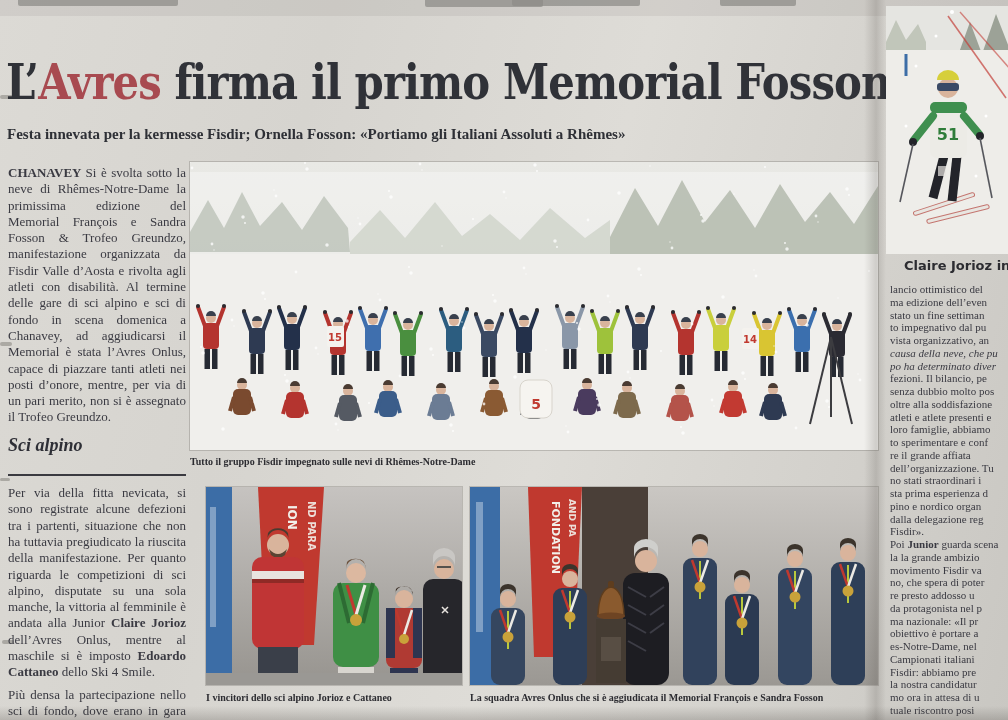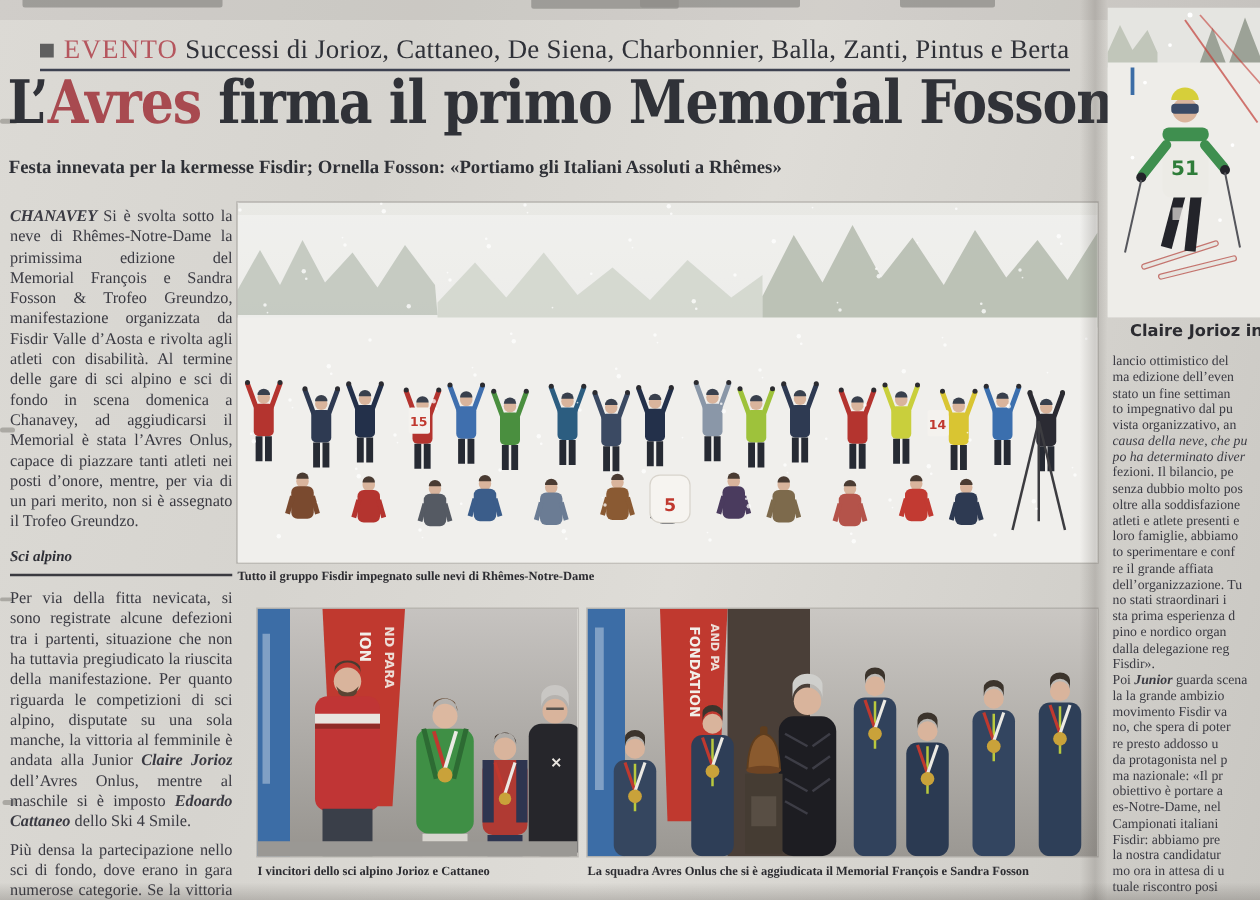--- a/index.html
+++ b/index.html
@@ -18,24 +18,24 @@
   .kicker .bullet{display:inline-block;width:11px;height:11px;background:#5f5f5f;margin-right:8px;}
   .kicker .ev{color:#b5565e;letter-spacing:1px;}
   
   .headline{left:6px;top:54px;font-family:"DejaVu Serif",serif;font-weight:bold;font-size:48px;
     letter-spacing:-1px;transform:scaleX(.87);transform-origin:left top;white-space:nowrap;color:#303238;}
   .headline .hl{color:#a84a50;}
   .subhead{left:7px;top:126px;width:870px;font-weight:bold;font-size:15px;color:#2e3036;white-space:nowrap;}
   
   .leftcol{left:8px;top:165px;width:178px;height:555px;overflow:hidden;font-size:13px;line-height:16.3px;text-align:justify;}
   .leftcol p{margin:0 0 6px 0;}
-  .b{font-weight:bold;font-style:italic;}
+  .b{font-weight:bold;}
   .i{font-style:italic;}
-  .secheading{font-size:12px;font-weight:bold;font-style:italic;color:#2e2f36;
-    border-bottom:2px solid #3a3a40;padding-bottom:6px;margin:11px 0 9px 0;}
+  .secheading{font-size:18px;font-weight:bold;font-style:italic;color:#2e2f36;
+    border-bottom:2px solid #3a3a40;padding-bottom:21px;margin:11px 0 9px 0;}
   
   .photo{position:absolute;box-shadow:0 0 0 1px rgba(120,118,112,.35);}
   .caption{position:absolute;font-family:Liberation Serif, serif;font-weight:bold;font-size:10px;color:#2c2c31;text-align:left;}
   
   .rightcol{left:884px;top:0;width:140px;height:720px;}
   .rcaption{position:absolute;left:20px;top:258px;width:160px;font-family:"DejaVu Sans",sans-serif;
     font-weight:bold;font-size:13px;color:#2c2c31;white-space:nowrap;}
   .rlines{position:absolute;left:6px;top:283px;width:150px;font-size:11px;line-height:12.75px;color:#3a3a42;}
   .rline{white-space:nowrap;overflow:hidden;}
   
@@ -55,24 +55,20 @@
     <div class="frag" style="left:18px;width:160px;"></div>
     <div class="frag" style="left:425px;width:118px;height:7px;"></div>
     <div class="frag" style="left:512px;width:128px;"></div>
     <div class="frag" style="left:720px;width:76px;"></div>
   </div>
   <div class="edgemark" style="left:0;top:95px;width:14px;height:4px;"></div>
   <div class="edgemark" style="left:0;top:342px;width:12px;height:4px;"></div>
   <div class="edgemark" style="left:0;top:478px;width:10px;height:3px;"></div>
   <div class="edgemark" style="left:2px;top:640px;width:12px;height:4px;"></div>
 
-  <div class="abs kicker">
-    <span class="bullet"></span><span class="ev">EVENTO</span>
-    <span>Successi di Jorioz, Cattaneo, De Siena, Charbonnier, Balla, Zanti, Pintus e Berta</span>
-  </div>
 
   <div class="abs headline"><span>L’</span><span class="hl">Avres</span><span> firma il primo Memorial Fosson</span></div>
 
   <div class="abs subhead">Festa innevata per la kermesse Fisdir; Ornella Fosson: «Portiamo gli Italiani Assoluti a Rhêmes»</div>
 
   <div class="abs leftcol">
     <p><span class="b ">CHANAVEY </span><span class="">Si è svolta sotto la neve di Rhêmes-Notre-Dame la primissima edizione del Memorial François e Sandra Fosson &amp; Trofeo Greundzo, manifestazione organizzata da Fisdir Valle d’Aosta e rivolta agli atleti con disabilità. Al termine delle gare di sci alpino e sci di fondo in scena domenica a Chanavey, ad aggiudicarsi il Memorial è stata l’Avres Onlus, capace di piazzare tanti atleti nei posti d’onore, mentre, per via di un pari merito, non si è assegnato il Trofeo Greundzo.</span></p>
     <div class="secheading">Sci alpino</div>
     <p><span class="">Per via della fitta nevicata, si sono registrate alcune defezioni tra i partenti, situazione che non ha tuttavia pregiudicato la riuscita della manifestazione. Per quanto riguarda le competizioni di sci alpino, disputate su una sola manche, la vittoria al femminile è andata alla Junior </span><span class="b ">Claire Jorioz</span><span class=""> dell’Avres Onlus, mentre al maschile si è imposto </span><span class="b ">Edoardo Cattaneo</span><span class=""> dello Ski 4 Smile.</span></p>
     <p><span class="">Più densa la partecipazione nello sci di fondo, dove erano in gara numerose categorie. Se la vittoria assoluta al femminile è andata a </span></p>

